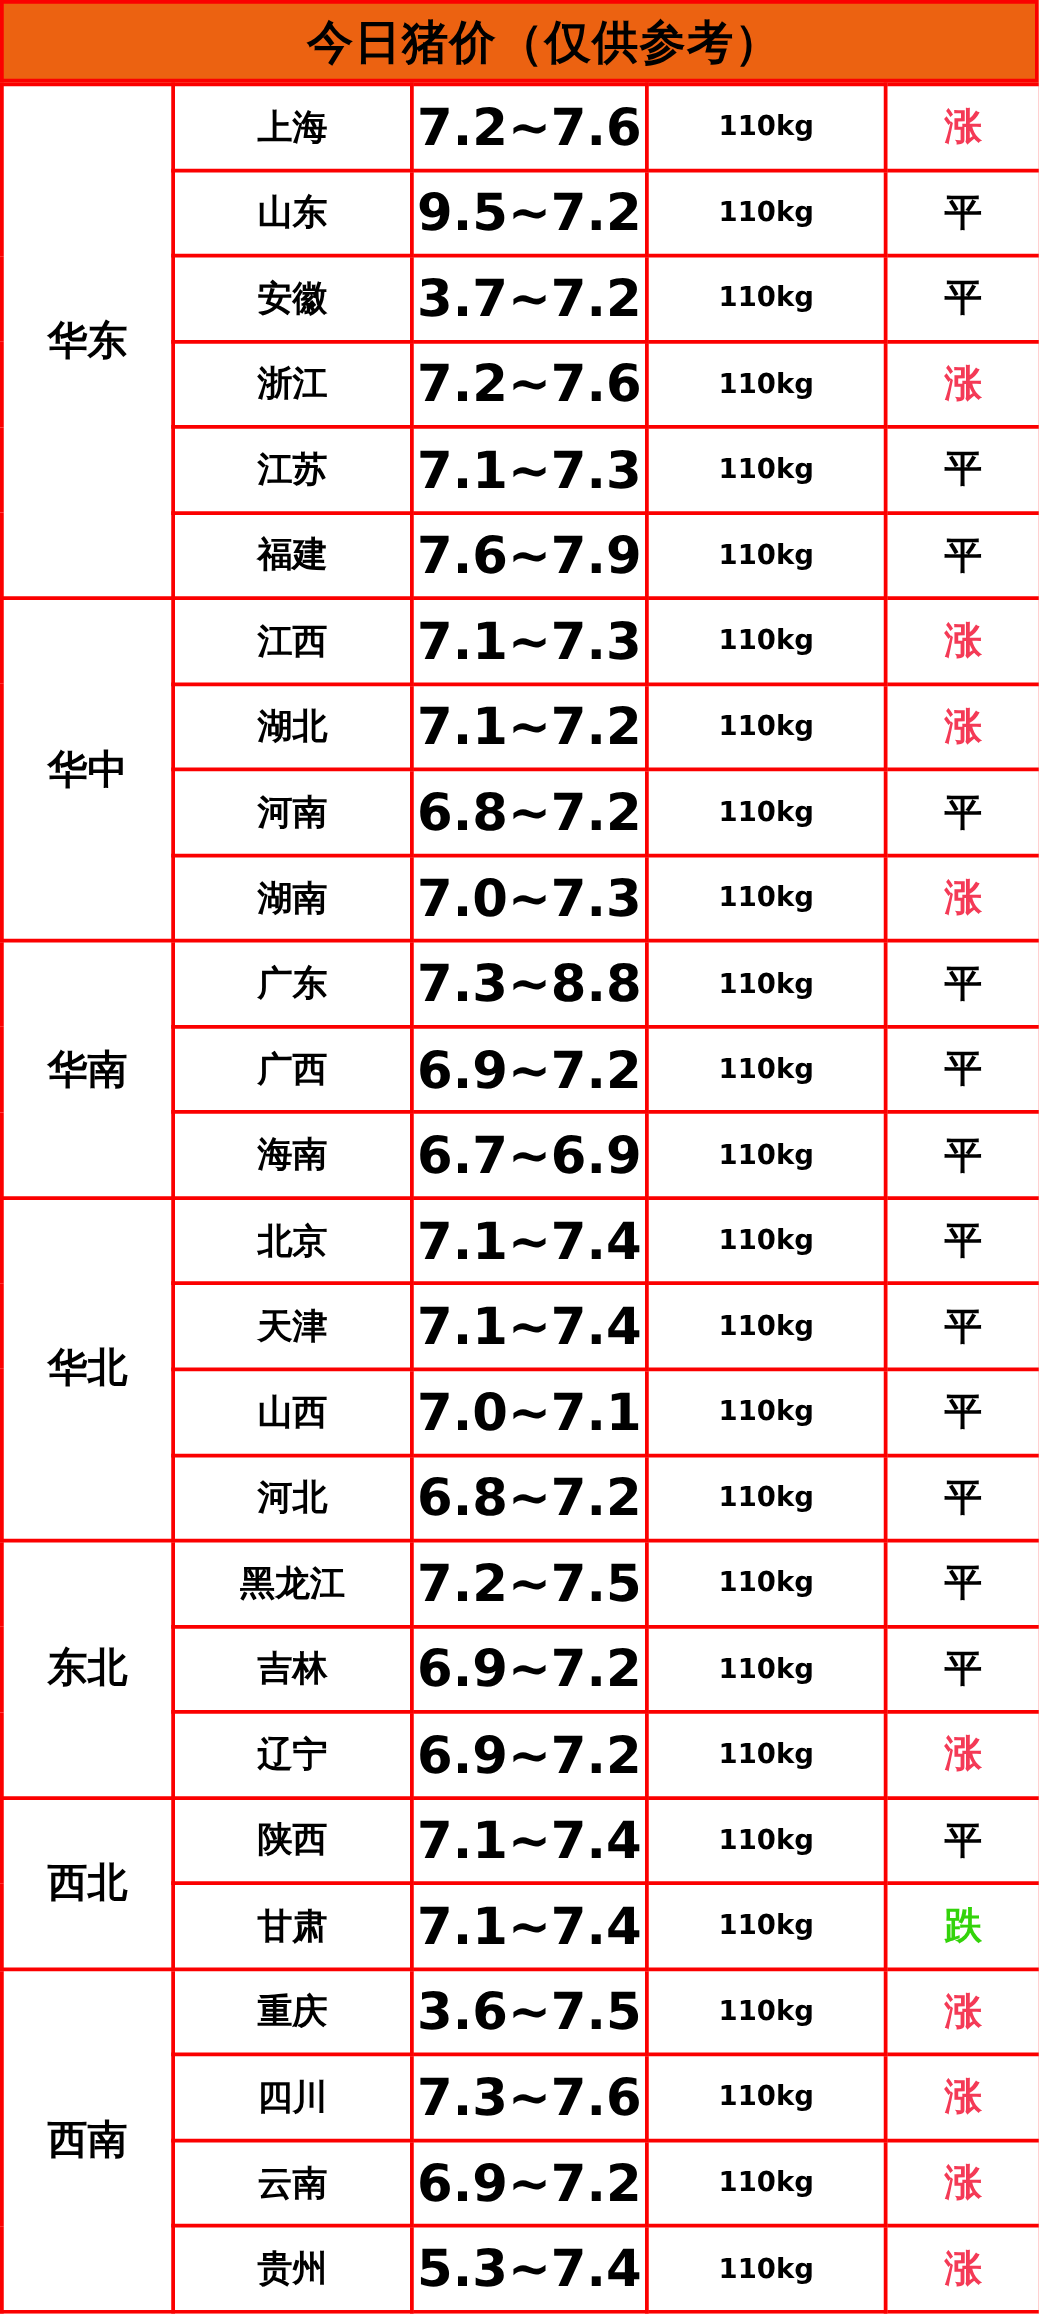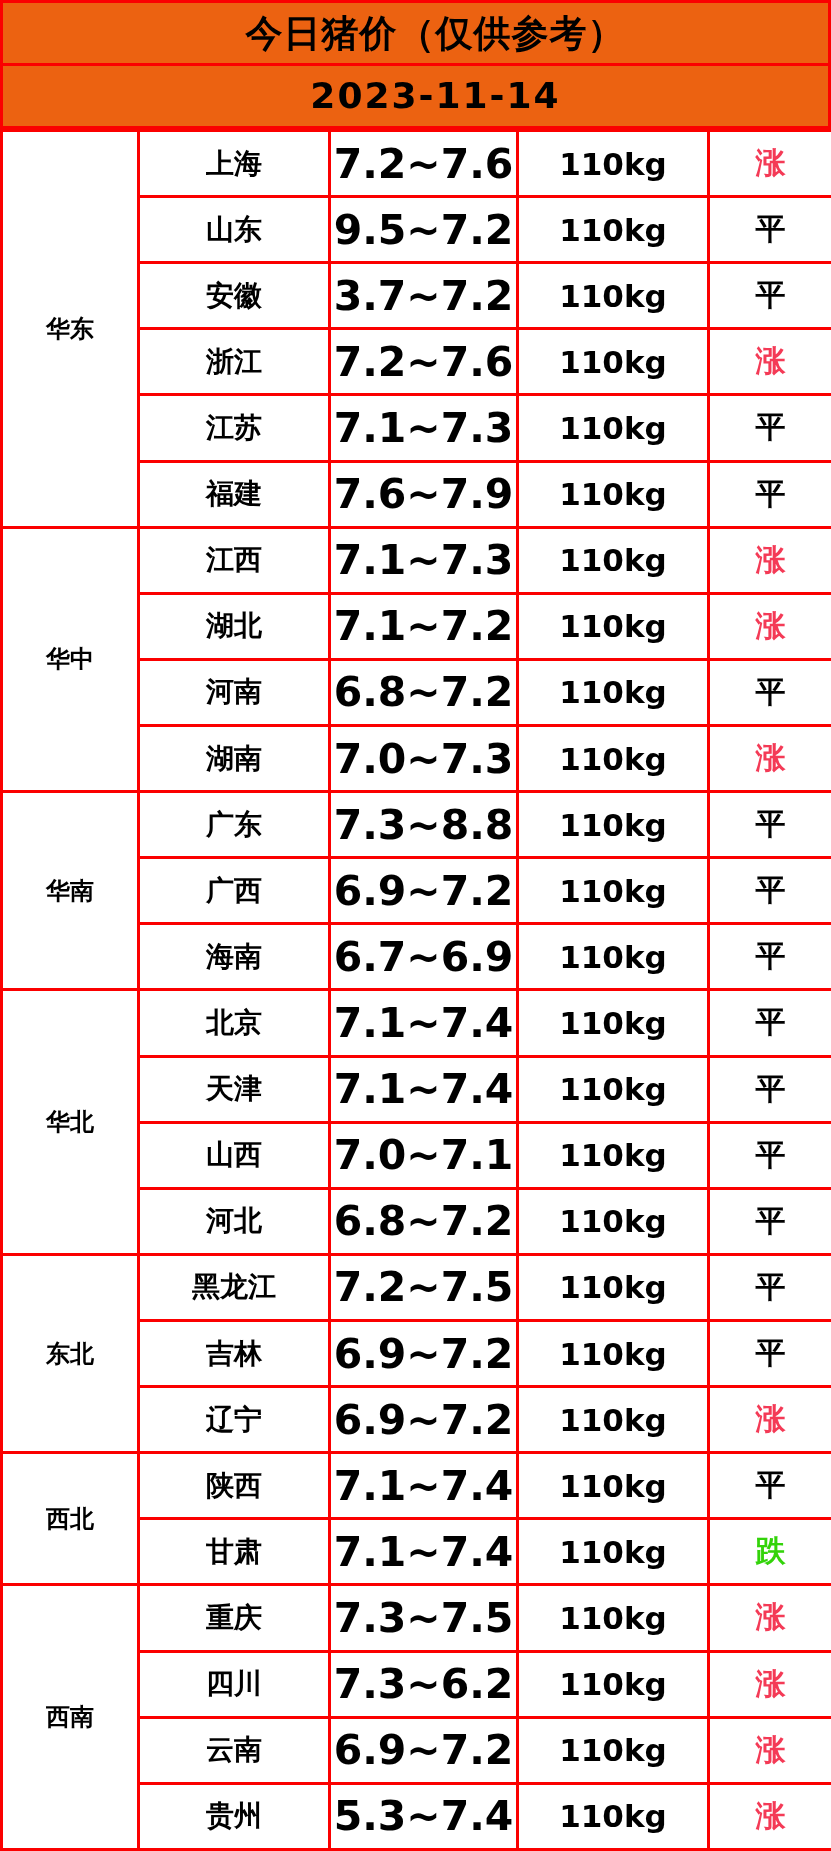--- a/index.html
+++ b/index.html
@@ -38,39 +38,36 @@
   .price-table td{
     border:3px solid var(--border-red);
     background:#ffffff;
     text-align:center;
     vertical-align:middle;
     padding:0;
     font-size:31px;
     font-weight:700;
     overflow:hidden;
   }
-  .price-table .region-cell{font-size:24px;}
+  .price-table .region-cell{font-size:32px;}
   .price-table .province-cell{font-size:28px;}
   .price-table .price-cell{font-size:41px;}
-  .price-table .weight-cell{font-size:31px;}
+  .price-table .weight-cell{font-size:22px;}
   .price-table .status-cell{font-size:30px;}
   .status-up{color:var(--up);}
   .status-down{color:var(--down);}
   .status-flat{color:var(--flat);}
 </style>
 </head>
 <body>
 
 <div class="sheet">
   <div class="banner title-row">
     <span>今日猪价（仅供参考）</span>
   </div>
-  <div class="banner date-row">
-    <span>2023-11-14</span>
-  </div>
   <table class="price-table">
     <colgroup>
       <col style="width:137px">
       <col style="width:191px">
       <col style="width:188px">
       <col style="width:191px">
       <col style="width:124px">
     </colgroup>
     <tbody>
         <tr>
@@ -207,27 +204,27 @@
         </tr>
         <tr>
           <td class="province-cell">甘肃</td>
           <td class="price-cell">7.1~7.4</td>
           <td class="weight-cell">110kg</td>
           <td class="status-cell status-down">跌</td>
         </tr>
         <tr>
           <td class="region-cell" rowspan="4">西南</td>
           <td class="province-cell">重庆</td>
-          <td class="price-cell">7.3~7.5</td>
+          <td class="price-cell">3.6~7.5</td>
           <td class="weight-cell">110kg</td>
           <td class="status-cell status-up">涨</td>
         </tr>
         <tr>
           <td class="province-cell">四川</td>
-          <td class="price-cell">7.3~6.2</td>
+          <td class="price-cell">7.3~7.6</td>
           <td class="weight-cell">110kg</td>
           <td class="status-cell status-up">涨</td>
         </tr>
         <tr>
           <td class="province-cell">云南</td>
           <td class="price-cell">6.9~7.2</td>
           <td class="weight-cell">110kg</td>
           <td class="status-cell status-up">涨</td>
         </tr>
         <tr>

